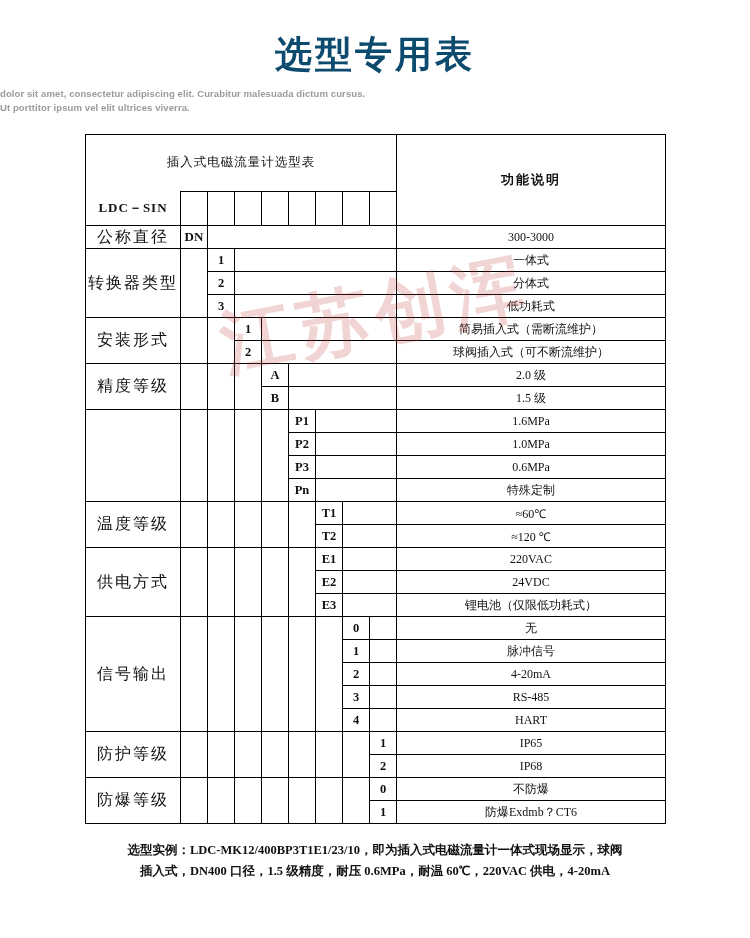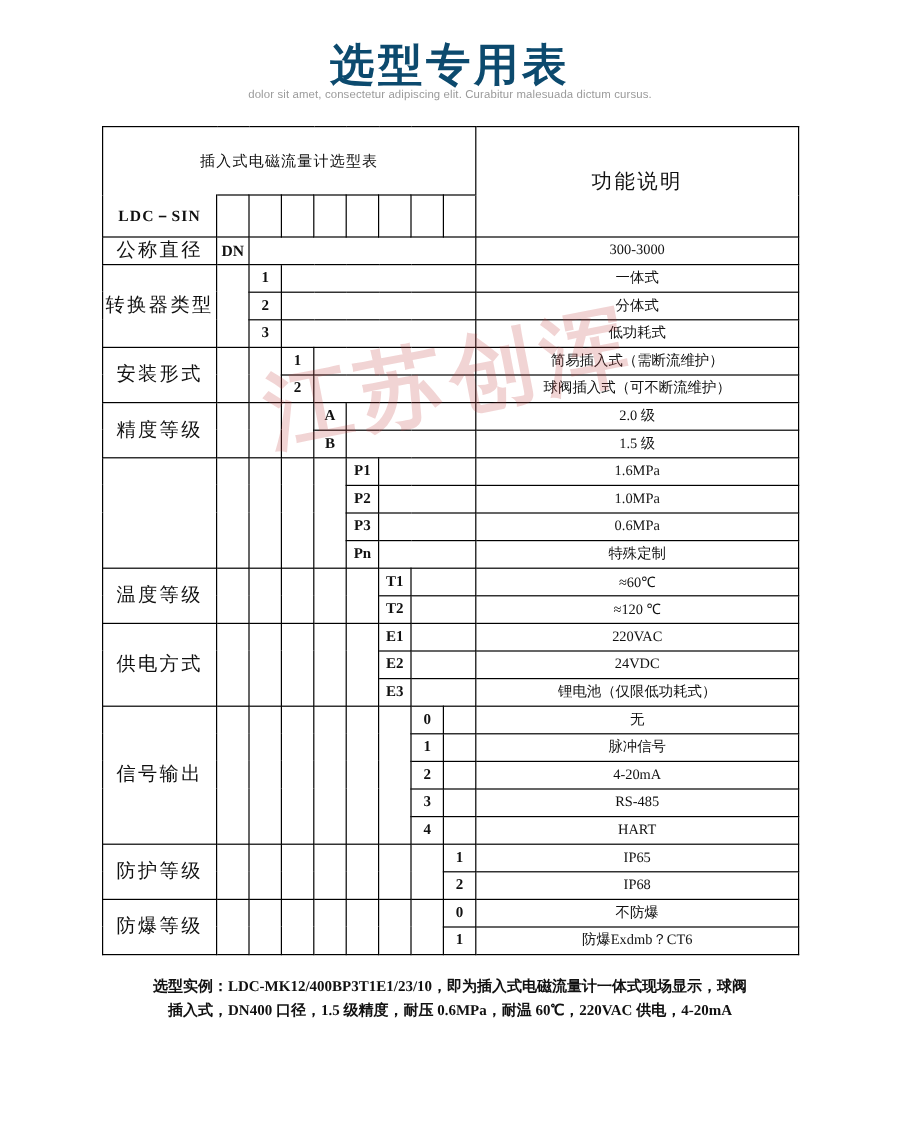--- a/index.html
+++ b/index.html
@@ -24,26 +24,28 @@
     text-align: center;
     font-family: "Liberation Sans", sans-serif;
     font-weight: bold;
     font-size: 37px;
     letter-spacing: 3px;
     color: #0c4a6e;
     margin-top: 36px;
     line-height: 1;
   }
   .subtitle {
-    text-align: center;
+    text-align: left;
     font-family: "Liberation Sans", sans-serif;
     font-size: 9.5px;
     color: #9a9a9a;
     line-height: 1.5;
+    margin-top: 14px;
     letter-spacing: 0.1px;
+    font-weight: bold;
   }
   .table-wrap {
     position: relative;
     margin: 18px auto 0 auto;
     width: 580px;
   }
   table.spec {
     border-collapse: collapse;
     width: 580px;
     table-layout: fixed;
@@ -63,22 +65,23 @@
     letter-spacing: 2px;
   }
   td.head-title {
     font-size: 12.5px;
     letter-spacing: 1px;
   }
   td.func {
     font-size: 12px;
   }
   td.funchead {
-    font-size: 17px;
+    font-size: 13px;
     letter-spacing: 2px;
+    font-weight: bold;
   }
   td.code {
     font-size: 12.5px;
     font-weight: bold;
   }
   td.ldc {
     text-align: left;
     padding-left: 6px;
     font-size: 13px;
     letter-spacing: 1px;
@@ -117,20 +120,21 @@
   }
 </style>
 </head>
 <body>
 
 <div class="page">
 
   <div class="title">选型专用表</div>
   <div class="subtitle">
     <div>dolor sit amet, consectetur adipiscing elit. Curabitur malesuada dictum cursus.</div>
+    <div>Ut porttitor ipsum vel elit ultrices viverra.</div>
   </div>
 
   <div class="table-wrap">
     <table class="spec">
       <colgroup>
         <col style="width:95px">
         <col style="width:27px">
         <col style="width:27px">
         <col style="width:27px">
         <col style="width:27px">

